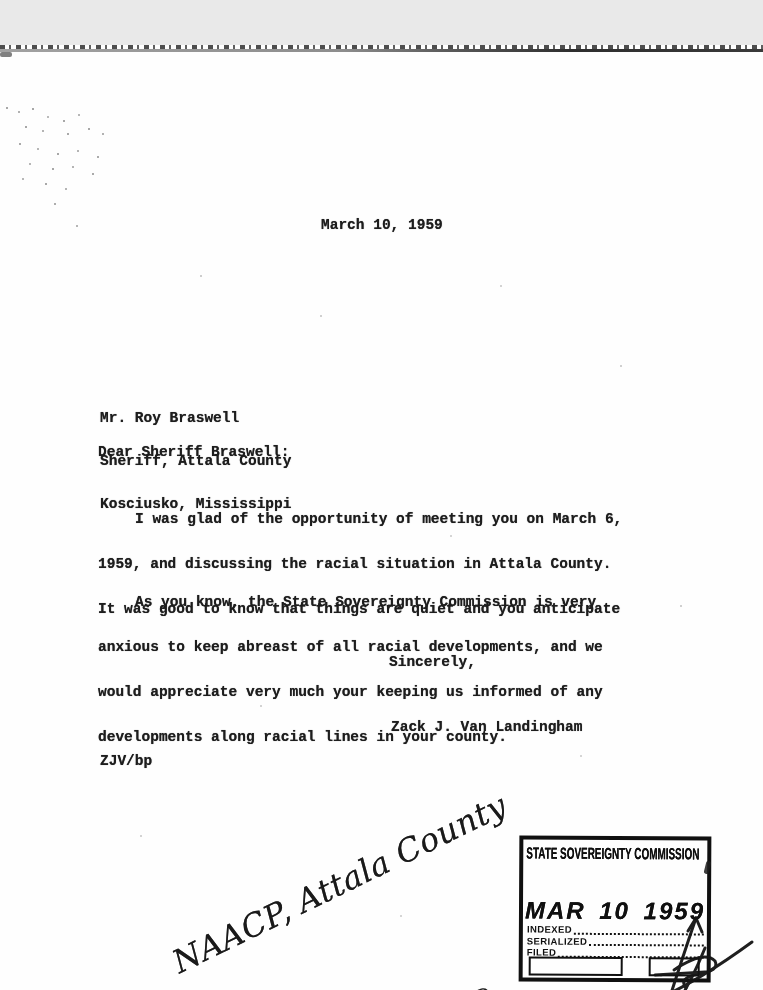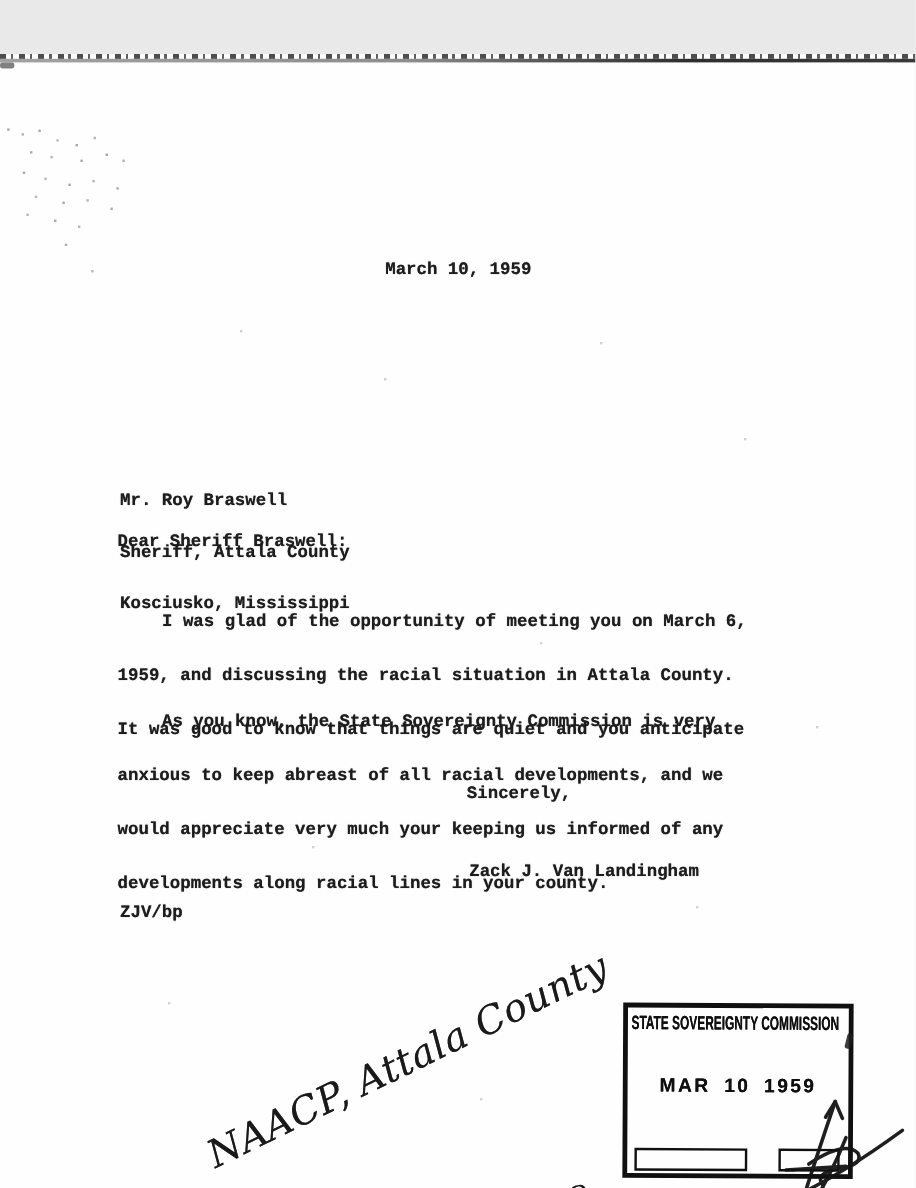--- a/index.html
+++ b/index.html
@@ -37,21 +37,21 @@
   
   .hand{position:absolute;font-family:"DejaVu Serif","Liberation Serif",serif;font-style:italic;color:#1a1a1a;}
   .hand-note{left:183px;top:898px;font-size:32px;letter-spacing:.5px;transform:rotate(-26deg);transform-origin:0 100%;white-space:nowrap;text-shadow:0 0 .5px rgba(0,0,0,.6);}
   .doc-number{left:377px;top:942px;font-size:26px;letter-spacing:6px;transform:rotate(-4deg);}
   
   .stamp{position:absolute;left:519px;top:791px;width:184px;height:138px;border:4px solid #101010;
          color:#101010;font-family:"Liberation Sans","DejaVu Sans",sans-serif;transform:rotate(.3deg);background:rgba(255,255,255,.2);}
   .stamp-title{position:absolute;top:5px;left:3px;white-space:nowrap;font-weight:700;font-size:16px;
          transform:scaleX(.62);transform-origin:0 0;text-shadow:0 0 .6px #101010;}
   .stamp-date{position:absolute;top:57px;left:0;width:100%;text-align:center;font-weight:700;
-         font-size:16px;letter-spacing:2px;word-spacing:5px;text-shadow:0 0 .5px #101010;}
+         font-size:24px;letter-spacing:2px;word-spacing:5px;text-shadow:0 0 .5px #101010;font-style:italic;}
   .stamp-fields{position:absolute;left:4px;right:3px;top:84px;}
   .stamp-field{display:flex;align-items:flex-end;font-size:9.5px;font-weight:700;letter-spacing:.4px;line-height:11.5px;}
   .leader{flex:1;border-bottom:2px dotted #101010;margin:0 0 1px 2px;}
   .stamp-boxes{position:absolute;bottom:2px;left:6px;right:7px;height:19px;display:flex;justify-content:space-between;}
   .stamp-box-left{width:90px;border:2px solid #101010;}
   .stamp-box-right{width:47px;border:2px solid #101010;}
   .stamp-blob{position:absolute;left:705px;top:816px;width:5px;height:13px;background:#1d1d1d;border-radius:2px;transform:rotate(14deg);opacity:.85;}
   .scribble{position:absolute;left:610px;top:835px;}
 </style>
 </head>
@@ -93,20 +93,34 @@
   <div class="tw closing">Sincerely,</div>
   <div class="tw signature-name">Zack J. Van Landingham</div>
   <div class="tw initials">ZJV/bp</div>
 
   <div class="hand hand-note">NAACP, Attala County</div>
   <div class="hand doc-number">2-78-2</div>
 
   <div class="stamp">
     <div class="stamp-title">STATE SOVEREIGNTY COMMISSION</div>
     <div class="stamp-date">MAR 10 1959</div>
+    <div class="stamp-fields">
+      <div class="stamp-field">
+        <span>INDEXED</span>
+        <span class="leader"></span>
+      </div>
+      <div class="stamp-field">
+        <span>SERIALIZED</span>
+        <span class="leader"></span>
+      </div>
+      <div class="stamp-field">
+        <span>FILED</span>
+        <span class="leader"></span>
+      </div>
+    </div>
     <div class="stamp-boxes">
       <div class="stamp-box-left"></div>
       <div class="stamp-box-right"></div>
     </div>
   </div>
   <div class="stamp-blob"></div>
 
   <svg class="scribble" width="155" height="130" viewBox="0 0 155 130">
     <g fill="none" stroke="#141414" stroke-width="3" stroke-linecap="round" opacity=".95">
       <path d="M 58 123 Q 70 85 86 38"></path>

